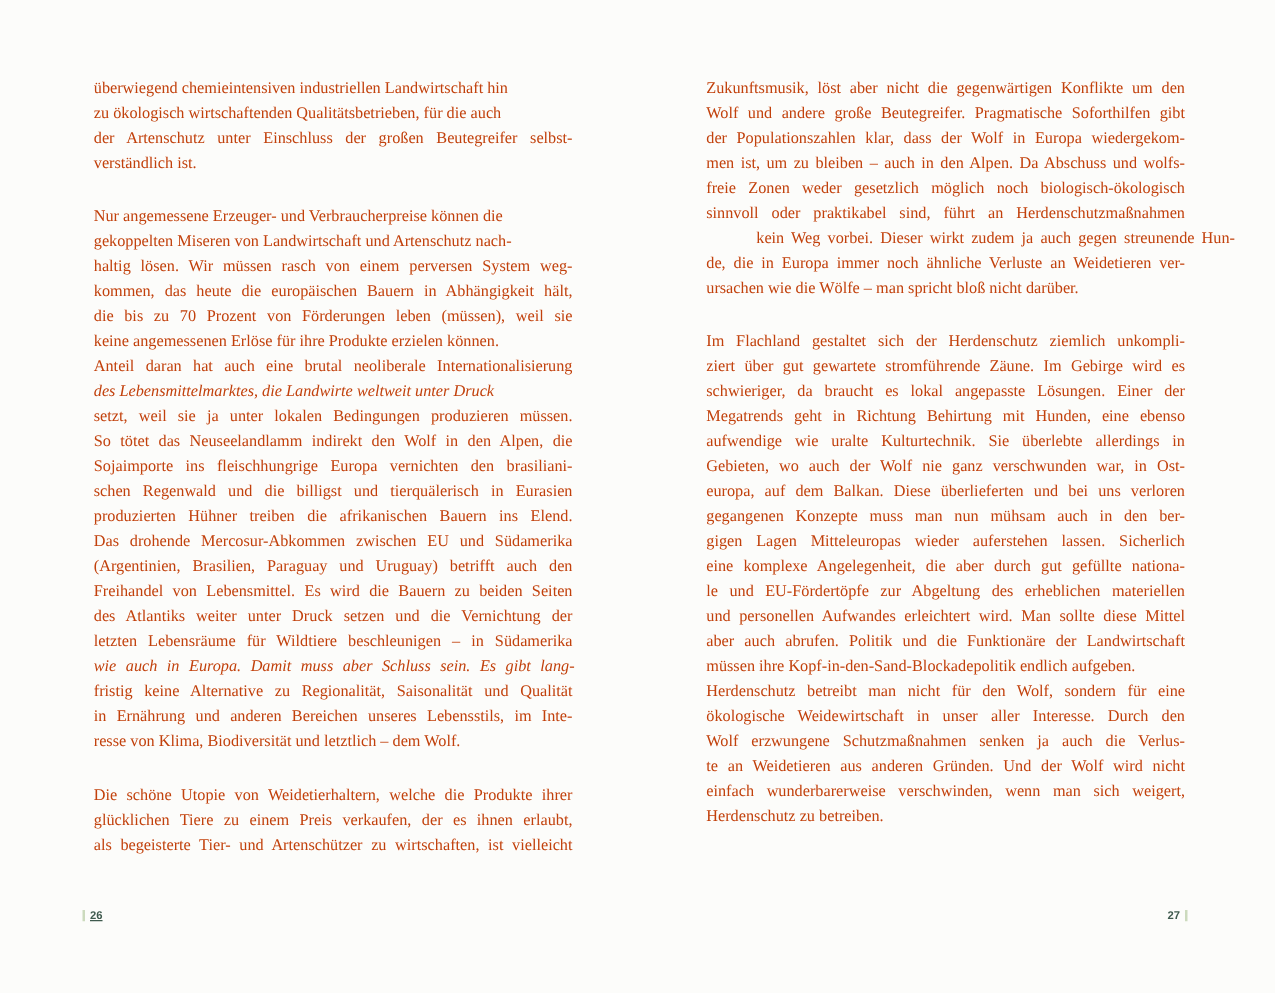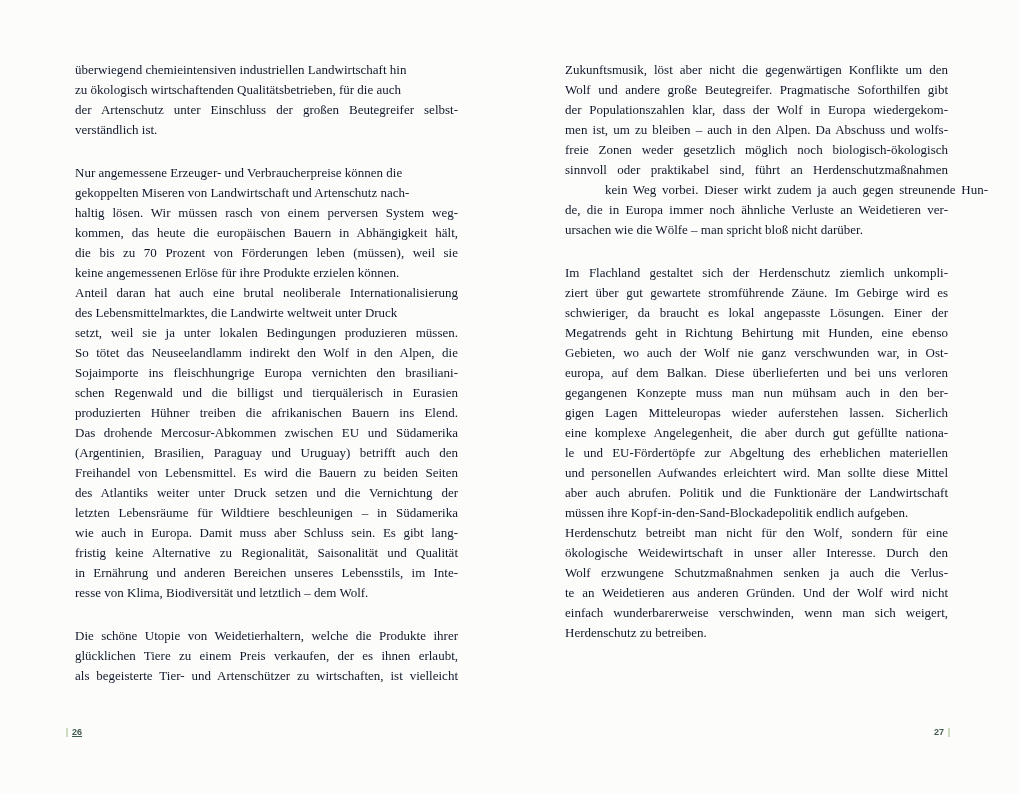--- a/index.html
+++ b/index.html
@@ -9,21 +9,21 @@
     font-family:"Liberation Serif","DejaVu Serif",serif;
     position:relative;
     overflow:hidden;
   }
   .spread{position:absolute;inset:0;}
   .page{position:absolute;top:0;width:510px;height:794px;}
   .page.left{left:0;}
   .page.right{left:510px;}
   .textcol{
     position:absolute;top:60px;width:383px;
-    color:#0f172a;
+    color:#c2410c;
     font-size:13px;line-height:20px;
   }
   .page.left .textcol{left:75px;}
   .page.right .textcol{left:55px;}
   .para{margin:0 0 23px 0;}
   .line{width:383px;white-space:nowrap;overflow:visible;}
   .line span{display:inline-block;white-space:pre;}
   .footer{
     position:absolute;top:726px;height:12px;
     display:flex;align-items:center;gap:4px;
@@ -48,32 +48,32 @@
           <div class="line"><span>verständlich ist.</span></div>
         </div>
         <div class="para">
           <div class="line"><span style="word-spacing: 0px;">Nur angemessene Erzeuger- und Verbraucherpreise können die</span></div>
           <div class="line"><span style="word-spacing: 0px;">gekoppelten Miseren von Landwirtschaft und Artenschutz nach-</span></div>
           <div class="line"><span style="word-spacing: 4.61111px;">haltig lösen. Wir müssen rasch von einem perversen System weg-</span></div>
           <div class="line"><span style="word-spacing: 4.73242px;">kommen, das heute die europäischen Bauern in Abhängigkeit hält,</span></div>
           <div class="line"><span style="word-spacing: 5.26406px;">die bis zu 70 Prozent von Förderungen leben (müssen), weil sie</span></div>
           <div class="line"><span style="word-spacing: 0px;">keine angemessenen Erlöse für ihre Produkte erzielen können.</span></div>
           <div class="line"><span style="word-spacing: 5.77679px;">Anteil daran hat auch eine brutal neoliberale Internationalisierung</span></div>
-          <div class="line"><span style="word-spacing: 0px;">des Lebensmittelmarktes, die Landwirte weltweit unter Druck</span></div>
+          <div class="line"><span style="word-spacing: 0px; font-style: italic;">des Lebensmittelmarktes, die Landwirte weltweit unter Druck</span></div>
           <div class="line"><span style="word-spacing: 5.63672px;">setzt, weil sie ja unter lokalen Bedingungen produzieren müssen.</span></div>
           <div class="line"><span style="word-spacing: 4.2375px;">So tötet das Neuseelandlamm indirekt den Wolf in den Alpen, die</span></div>
           <div class="line"><span style="word-spacing: 6.67188px;">Sojaimporte ins fleischhungrige Europa vernichten den brasiliani-</span></div>
           <div class="line"><span style="word-spacing: 6.44727px;">schen Regenwald und die billigst und tierquälerisch in Eurasien</span></div>
           <div class="line"><span style="word-spacing: 6.75446px;">produzierten Hühner treiben die afrikanischen Bauern ins Elend.</span></div>
           <div class="line"><span style="word-spacing: 5.39062px;">Das drohende Mercosur-Abkommen zwischen EU und Südamerika</span></div>
           <div class="line"><span style="word-spacing: 6.25223px;">(Argentinien, Brasilien, Paraguay und Uruguay) betrifft auch den</span></div>
           <div class="line"><span style="word-spacing: 4.2066px;">Freihandel von Lebensmittel. Es wird die Bauern zu beiden Seiten</span></div>
           <div class="line"><span style="word-spacing: 5.55729px;">des Atlantiks weiter unter Druck setzen und die Vernichtung der</span></div>
           <div class="line"><span style="word-spacing: 5.57366px;">letzten Lebensräume für Wildtiere beschleunigen – in Südamerika</span></div>
-          <div class="line"><span style="word-spacing: 4.32528px;">wie auch in Europa. Damit muss aber Schluss sein. Es gibt lang-</span></div>
+          <div class="line"><span style="word-spacing: 4.32528px; font-style: italic;">wie auch in Europa. Damit muss aber Schluss sein. Es gibt lang-</span></div>
           <div class="line"><span style="word-spacing: 6.02679px;">fristig keine Alternative zu Regionalität, Saisonalität und Qualität</span></div>
           <div class="line"><span style="word-spacing: 4.96094px;">in Ernährung und anderen Bereichen unseres Lebensstils, im Inte-</span></div>
           <div class="line"><span>resse von Klima, Biodiversität und letztlich – dem Wolf.</span></div>
         </div>
         <div class="para">
           <div class="line"><span style="word-spacing: 4.21875px;">Die schöne Utopie von Weidetierhaltern, welche die Produkte ihrer</span></div>
           <div class="line"><span style="word-spacing: 5.05208px;">glücklichen Tiere zu einem Preis verkaufen, der es ihnen erlaubt,</span></div>
           <div class="line"><span style="word-spacing: 3.63867px;">als begeisterte Tier- und Artenschützer zu wirtschaften, ist vielleicht</span></div>
         </div>
       </div>
@@ -94,20 +94,21 @@
           <div class="line"><span style="word-spacing: 7.09375px;">sinnvoll oder praktikabel sind, führt an Herdenschutzmaßnahmen</span></div>
           <div class="line"><span style="word-spacing: 2.4375px; margin-left: 40px;">kein Weg vorbei. Dieser wirkt zudem ja auch gegen streunende Hun-</span></div>
           <div class="line"><span style="word-spacing: 3.06562px;">de, die in Europa immer noch ähnliche Verluste an Weidetieren ver-</span></div>
           <div class="line"><span>ursachen wie die Wölfe – man spricht bloß nicht darüber.</span></div>
         </div>
         <div class="para">
           <div class="line"><span style="word-spacing: 6.18527px; text-align: right;">Im Flachland gestaltet sich der Herdenschutz ziemlich unkompli-</span></div>
           <div class="line"><span style="word-spacing: 4.23785px;">ziert über gut gewartete stromführende Zäune. Im Gebirge wird es</span></div>
           <div class="line"><span style="word-spacing: 6.24609px;">schwieriger, da braucht es lokal angepasste Lösungen. Einer der</span></div>
           <div class="line"><span style="word-spacing: 5.49805px;">Megatrends geht in Richtung Behirtung mit Hunden, eine ebenso</span></div>
+          <div class="line"><span style="word-spacing: 7.0625px;">aufwendige wie uralte Kulturtechnik. Sie überlebte allerdings in</span></div>
           <div class="line"><span style="word-spacing: 4.76406px;">Gebieten, wo auch der Wolf nie ganz verschwunden war, in Ost-</span></div>
           <div class="line"><span style="word-spacing: 4.8125px;">europa, auf dem Balkan. Diese überlieferten und bei uns verloren</span></div>
           <div class="line"><span style="word-spacing: 6.12153px;">gegangenen Konzepte muss man nun mühsam auch in den ber-</span></div>
           <div class="line"><span style="word-spacing: 7.82031px;">gigen Lagen Mitteleuropas wieder auferstehen lassen. Sicherlich</span></div>
           <div class="line"><span style="word-spacing: 4.87305px;">eine komplexe Angelegenheit, die aber durch gut gefüllte nationa-</span></div>
           <div class="line"><span style="word-spacing: 5.87723px;">le und EU-Fördertöpfe zur Abgeltung des erheblichen materiellen</span></div>
           <div class="line"><span style="word-spacing: 3.60547px;">und personellen Aufwandes erleichtert wird. Man sollte diese Mittel</span></div>
           <div class="line"><span style="word-spacing: 4.87109px;">aber auch abrufen. Politik und die Funktionäre der Landwirtschaft</span></div>
           <div class="line"><span style="word-spacing: 0px;">müssen ihre Kopf-in-den-Sand-Blockadepolitik endlich aufgeben.</span></div>
           <div class="line"><span style="word-spacing: 5.9566px;">Herdenschutz betreibt man nicht für den Wolf, sondern für eine</span></div>

